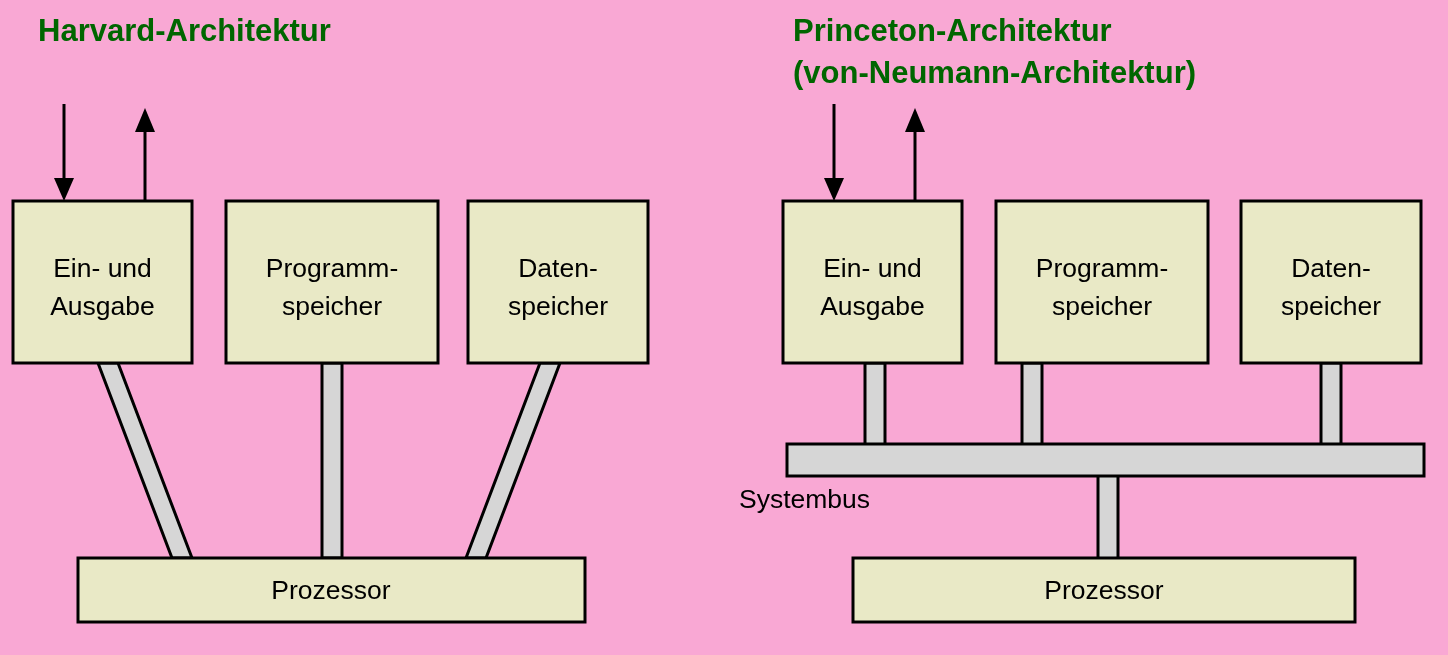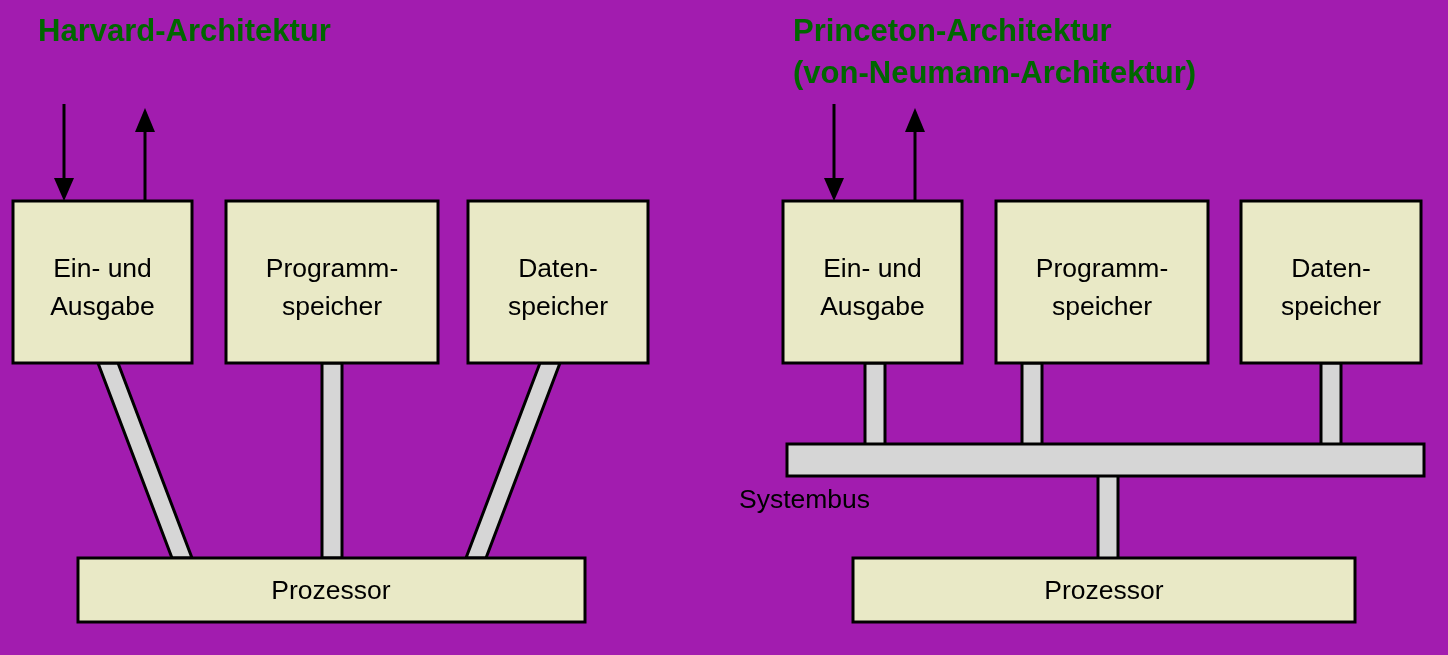--- a/index.html
+++ b/index.html
@@ -10,21 +10,21 @@
   body {
     width: 1448px;
     height: 655px;
     overflow: hidden;
     font-family: "Liberation Sans", sans-serif;
   }
   #stage {
     position: relative;
     width: 1448px;
     height: 655px;
-    background: #a21caf;
+    background: #f9a8d4;
   }
   svg.diagram {
     position: absolute;
     left: 0;
     top: 0;
     width: 1448px;
     height: 655px;
   }
   .title-text {
     font-family: "Liberation Sans", sans-serif;

